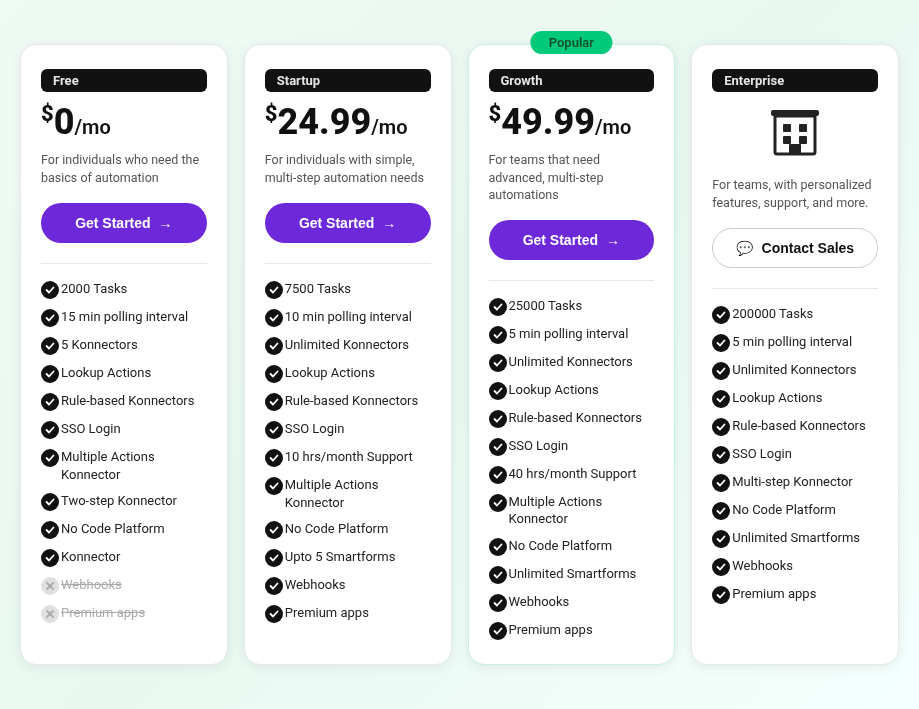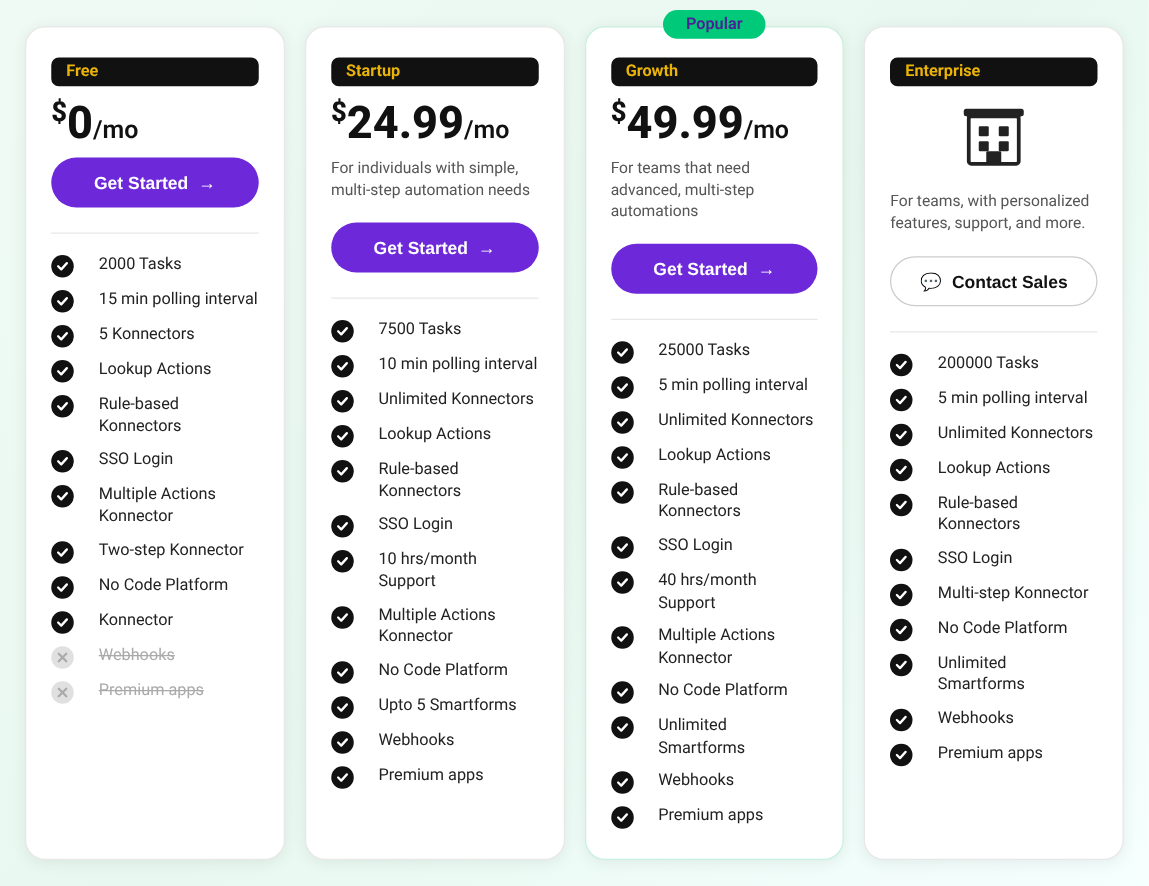--- a/index.html
+++ b/index.html
@@ -32,30 +32,30 @@
     }
     .plan-card.popular-card {
       border: 1.5px solid #c8f0e0;
     }
     .popular-badge {
       position: absolute;
       top: -14px;
       left: 50%;
       transform: translateX(-50%);
       background: #00c97a;
-      color: #4c1d95;
+      color: #14532d;
       font-size: 13px;
       font-weight: 600;
       padding: 4px 18px;
       border-radius: 20px;
     }
     .plan-label {
       display: inline-block;
       background: #111;
-      color: #eab308;
+      color: #e5e5e5;
       font-size: 13px;
       font-weight: 700;
       padding: 4px 12px;
       border-radius: 6px;
       margin-bottom: 10px;
     }
     .plan-price {
       font-size: 36px;
       font-weight: 800;
       color: #111;
@@ -118,21 +118,21 @@
     .features-list {
       list-style: none;
       display: flex;
       flex-direction: column;
       gap: 9px;
       flex: 1;
     }
     .feature-item {
       display: flex;
       align-items: flex-start;
-      gap: 20px;
+      gap: 2px;
       font-size: 13px;
       color: #222;
       line-height: 1.35;
     }
     .feature-item.disabled {
       color: #aaa;
       text-decoration: line-through;
     }
     .check-icon {
       width: 18px;
@@ -167,20 +167,21 @@
   </style>
 </head>
 <body>
 
 <div class="pricing-container">
 <div class="plan-card">
       <div class="plan-label">Free</div>
       <div class="plan-price">
       <sup>$</sup>0<span class="per-mo">/mo</span>
     </div>
+      <div class="plan-desc">For individuals who need the basics of automation</div>
       <button class="get-started-btn">
       Get Started <span>→</span>
     </button>
       <hr class="divider">
       <ul class="features-list">
         <li class="feature-item">
         <span class="check-icon">
           <svg viewBox="0 0 10 10" fill="none" xmlns="http://www.w3.org/2000/svg">
             <polyline points="1.5,5 4,7.5 8.5,2.5" stroke="white" stroke-width="1.8" stroke-linecap="round" stroke-linejoin="round"></polyline>
           </svg>

